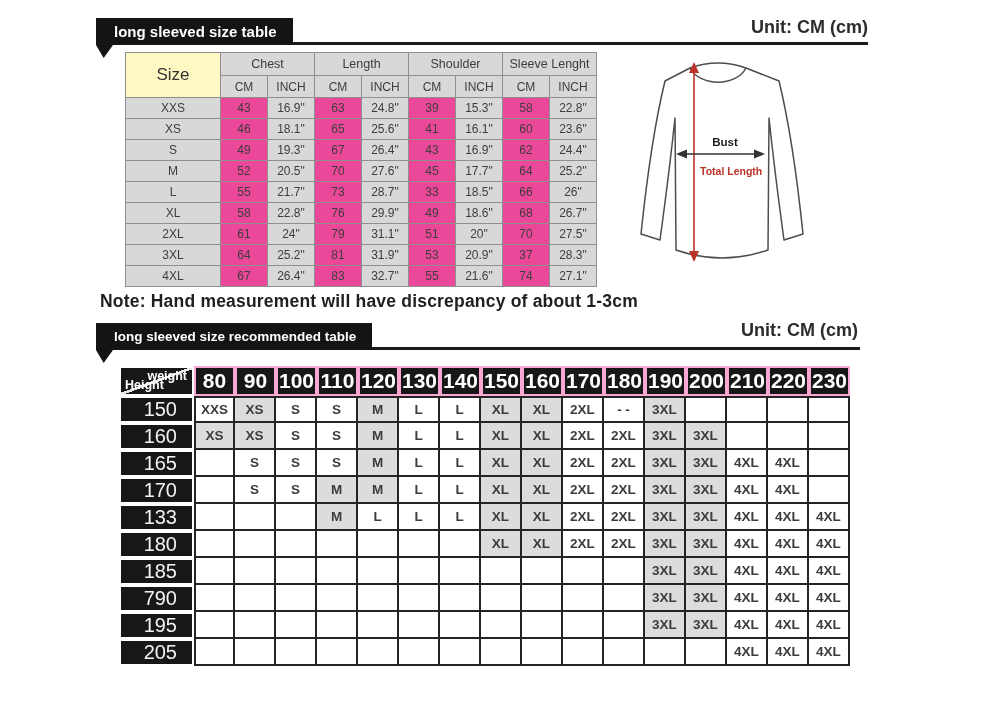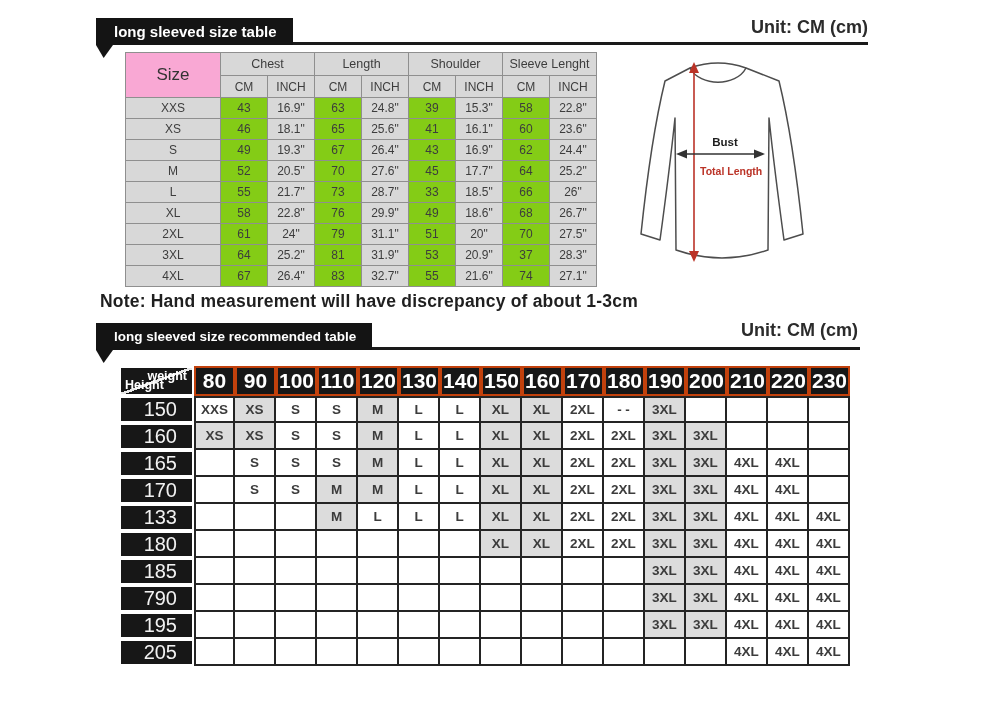--- a/index.html
+++ b/index.html
@@ -31,46 +31,46 @@
   #unit2 { top:320px; right:147px; }
 
   
   #size-table { position:absolute; left:125px; top:52px; border-collapse:collapse; table-layout:fixed; }
   #size-table th, #size-table td {
     border:1px solid #8f8f8f; text-align:center; vertical-align:middle;
     color:#3d3d3d; font-weight:normal; overflow:hidden;
   }
   #size-table col.c-size  { width:95px; }
   #size-table col.c-val   { width:47px; }
-  #size-table .size-head  { font-size:17px; background:#f9a8d4; color:#333; }
+  #size-table .size-head  { font-size:17px; background:#fef9c3; color:#333; }
   #size-table .group-head { font-size:12.5px; background:#d8d8d8; height:23px; }
   #size-table .sub-head   { font-size:12px; background:#d8d8d8; height:22px; }
   #size-table td { height:21px; font-size:12px; }
   #size-table td.size-label, #size-table td.inch-val { background:#d8d8d8; }
-  #size-table td.cm-val { background:#84cc16;margin-left:23px; }
+  #size-table td.cm-val { background:#ec4899;margin-left:23px; }
 
   
   #shirt { position:absolute; left:628px; top:54px; }
 
   
   #note {
     position:absolute; left:100px; top:291px; font-size:17.5px; font-weight:bold;
     color:#1f1f1f; letter-spacing:0.2px; white-space:nowrap;
   }
 
   
   #reco-table {
     position:absolute; left:119px; top:366px;
     border-collapse:separate; border-spacing:0; table-layout:fixed;
   }
   #reco-table col.c-h  { width:75px; }
   #reco-table col.c-w  { width:41px; }
   #reco-table th.weight-head {
     background:#171717; color:#fff; font-size:21px; font-weight:bold;
-    height:30px; text-align:center; border:2px solid #c2410c; overflow:hidden;
+    height:30px; text-align:center; border:2px solid #f9a8d4; overflow:hidden;
   }
   #reco-table th.corner {
     position:relative; background:#171717; border:2px solid #fff; overflow:hidden;
     background-image:linear-gradient(to bottom right,
       transparent calc(50% - 1.3px), #e9e9e9 calc(50% - 1.3px),
       #e9e9e9 calc(50% + 1.3px), transparent calc(50% + 1.3px));
   }
   #reco-table .corner-top    { position:absolute; top:1px; right:5px;  color:#fff; font-size:12.5px; font-weight:bold; }
   #reco-table .corner-bottom { position:absolute; bottom:2px; left:4px; color:#fff; font-size:12.5px; font-weight:bold; }
   #reco-table td.height-label {

